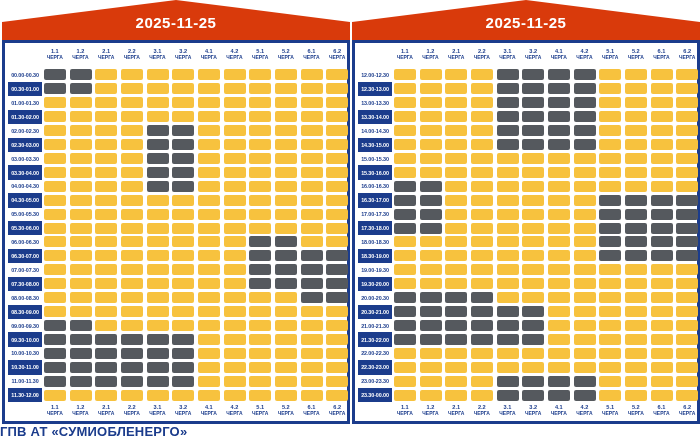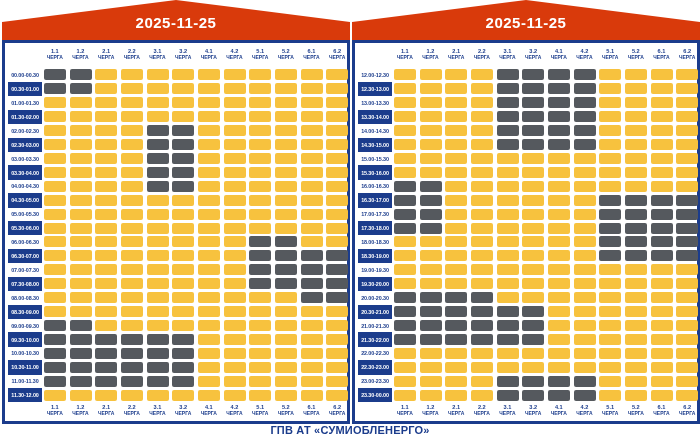--- a/index.html
+++ b/index.html
@@ -137,22 +137,21 @@
   }
   .cell.on  { background: #f7c23e; }
   .cell.off { background: #55595e; }
 
   .footer-brand {
     position: absolute;
     left: 0;
     bottom: 0;
     width: 700px;
     height: 12px;
-    text-align: center;
-    font-size: 11px;
+    font-size: 13px;
     font-weight: bold;
     color: #1b3c8c;
     letter-spacing: 0.2px;
   }
 </style>
 </head>
 <body>
 
 <div id="root">
 

